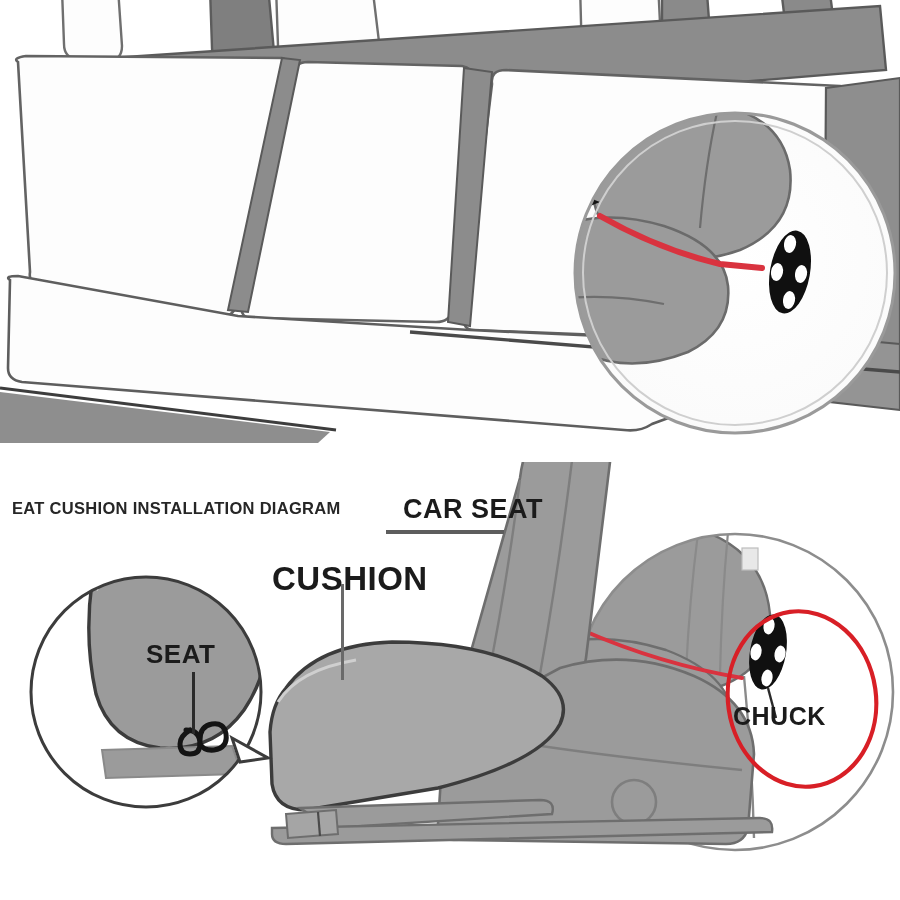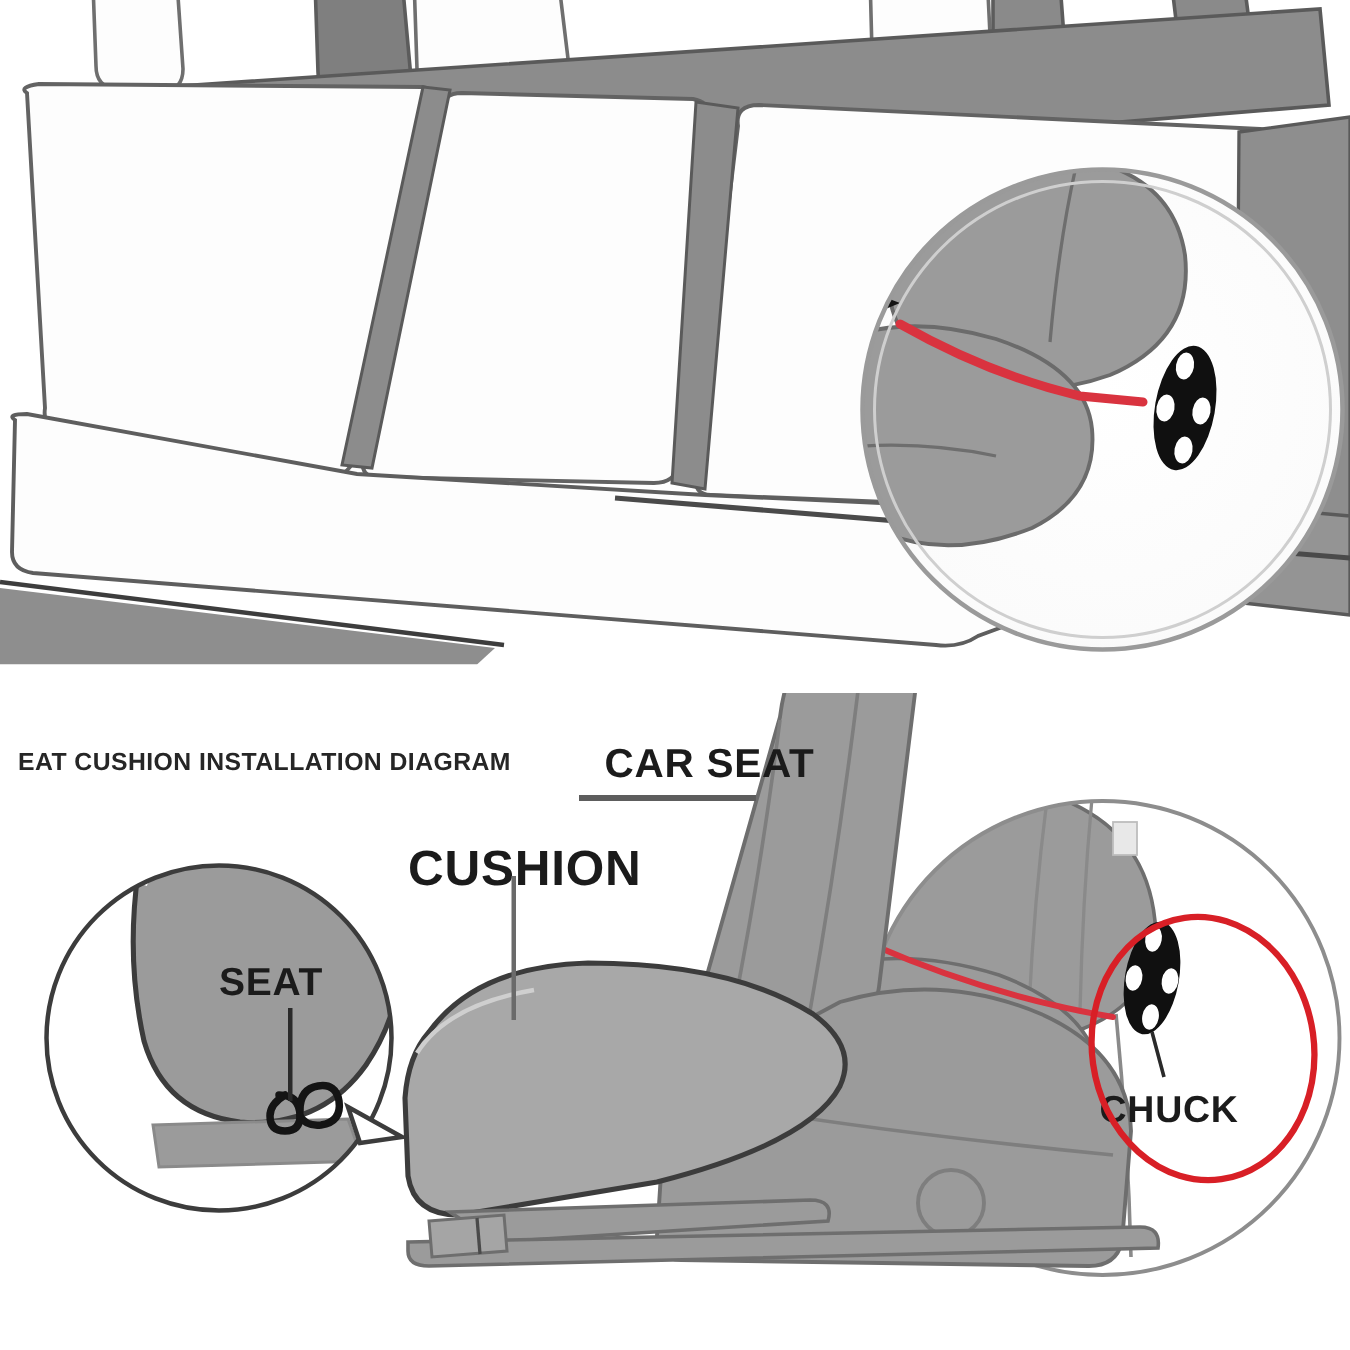--- a/index.html
+++ b/index.html
@@ -31,21 +31,21 @@
   }
   #title-label{
     left:12px; top:500px;
     font-size:16.5px;
     letter-spacing:.3px;
     color:#262626;
   }
   #car-seat-label{ left:388px; top:496px; font-size:27px; letter-spacing:.5px;margin-left:15px;}
   #cushion-label { left:272px; top:562px; font-size:33px; letter-spacing:.5px;}
   #hook-label    { left:146px; top:641px; font-size:26px; letter-spacing:.5px;}
-  #chuck-label   { left:733px; top:728px; font-size:25px; letter-spacing:.5px;}
+  #chuck-label   { left:733px; top:704px; font-size:25px; letter-spacing:.5px;}
 
   
   .leader{position:absolute;background:#3a3a3a;}
   #car-seat-leader{left:386px;top:530px;width:118px;height:4px;background:#5d5d5d;}
   #cushion-leader {left:341px;top:584px;width:2.5px;height:96px;background:#6a6a6a;}
   #hook-leader    {left:192px;top:672px;width:2.5px;height:62px;background:#2a2a2a;}
 </style>
 </head>
 <body>
 

